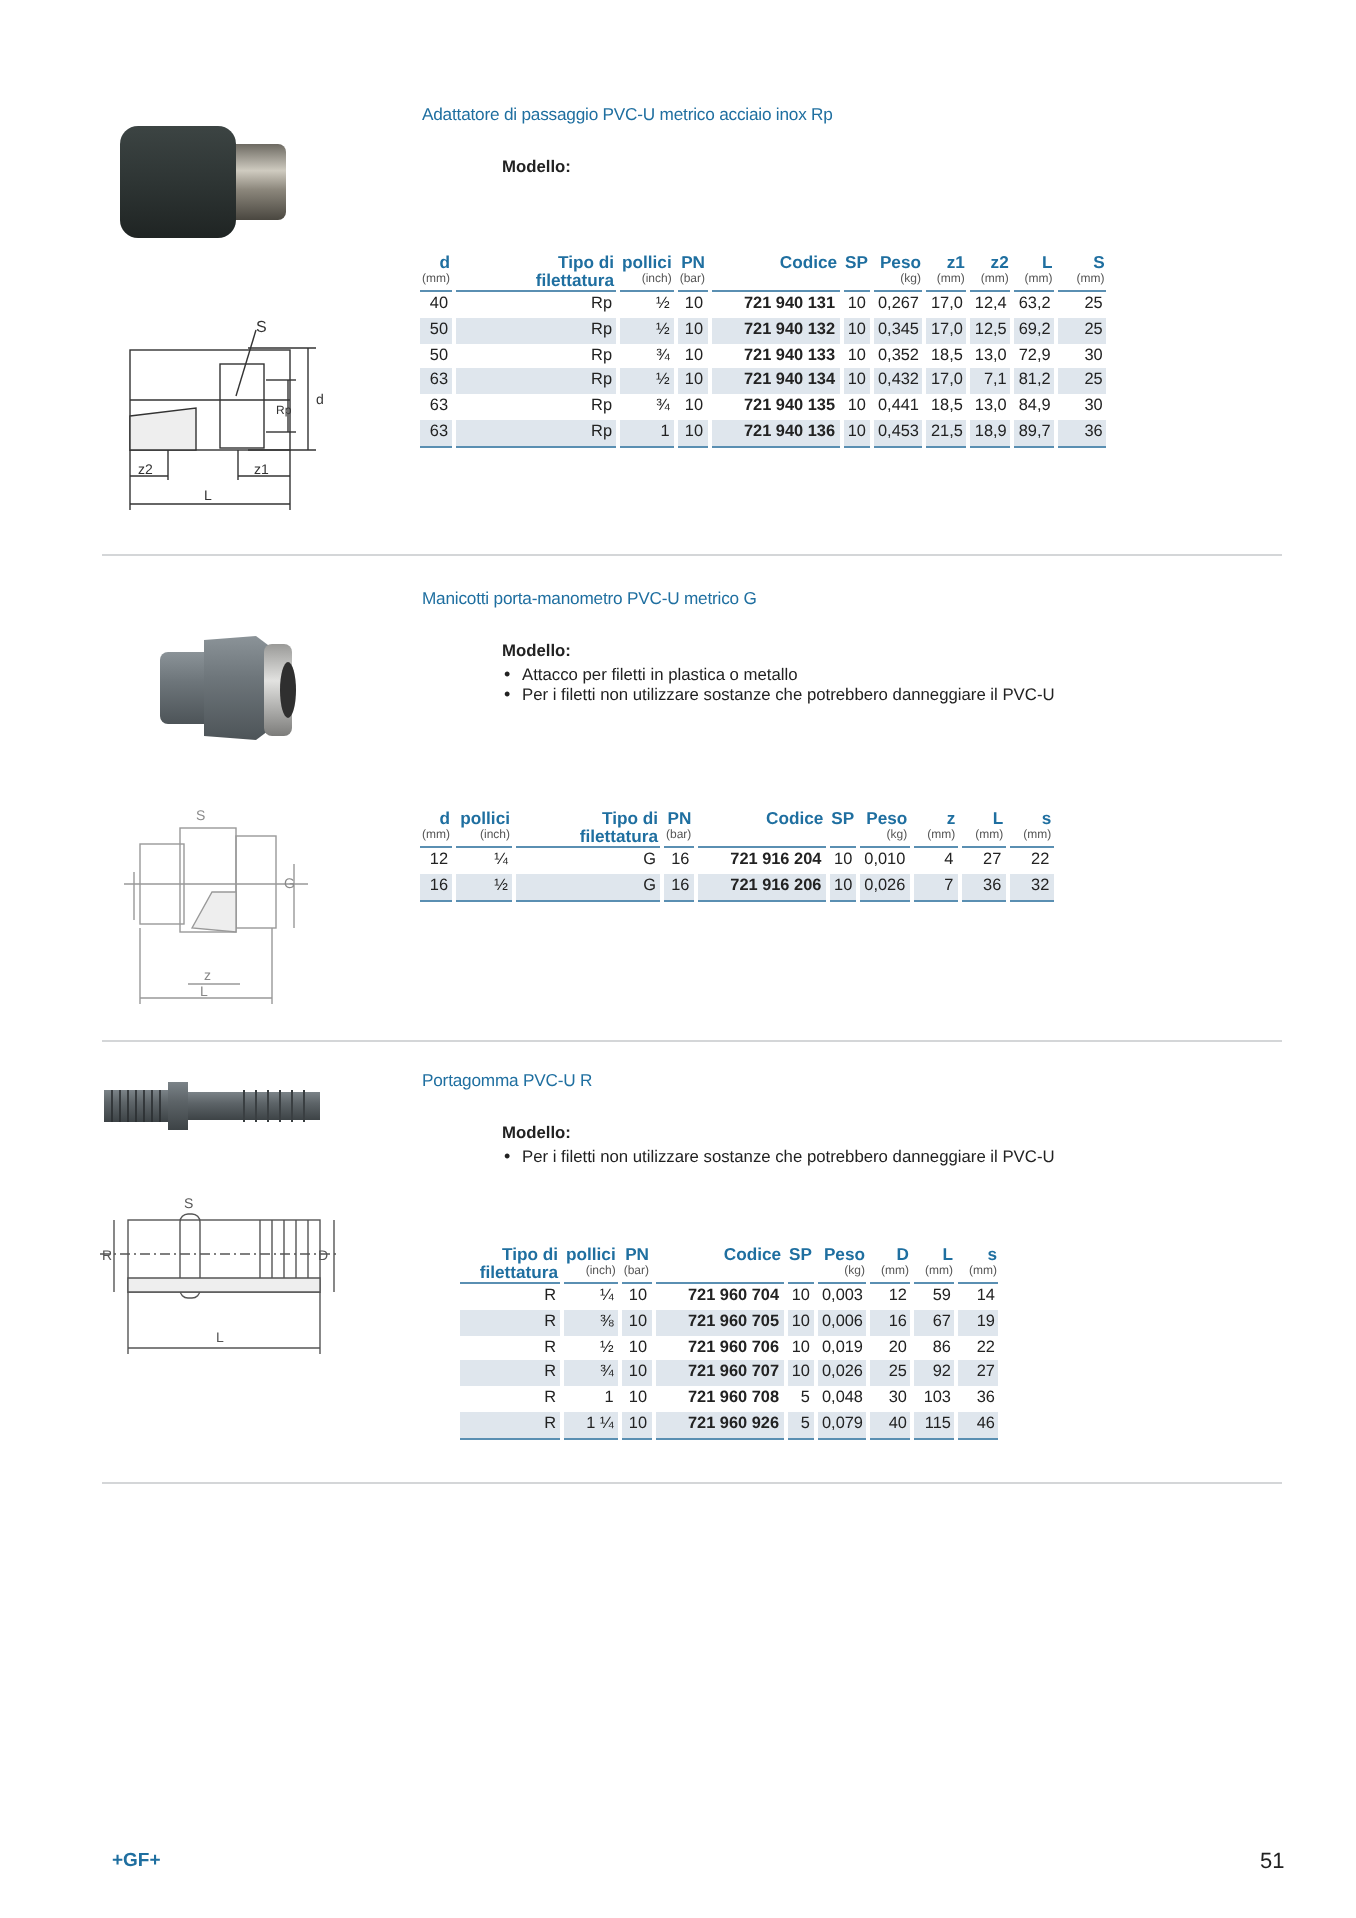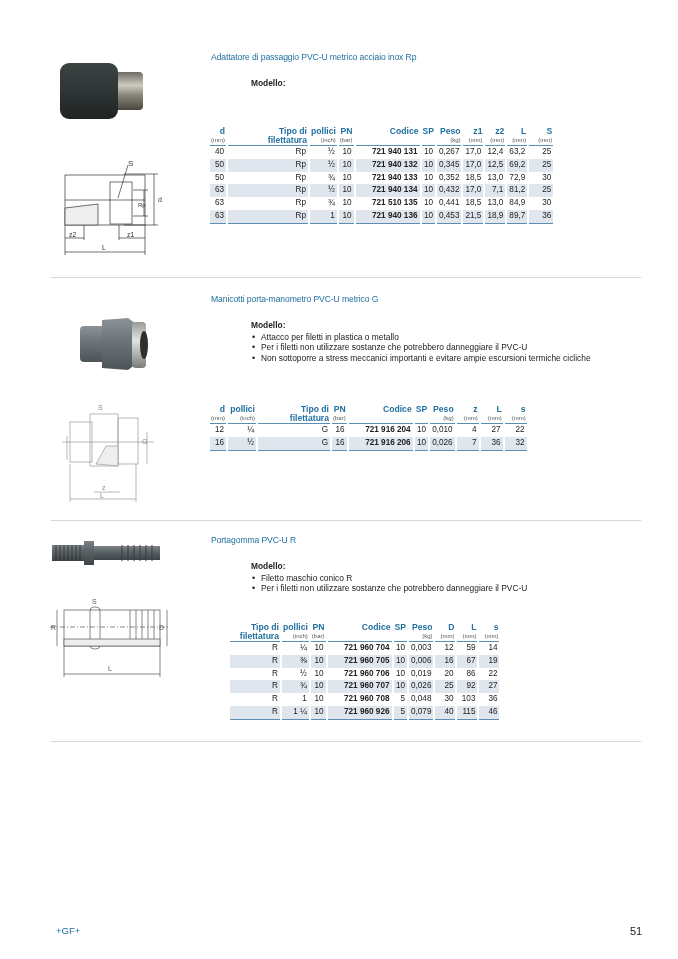--- a/index.html
+++ b/index.html
@@ -16,21 +16,21 @@
   table.spec { position:absolute; border-collapse:separate; border-spacing:2px 0; font-size:8.2px; }
   table.spec th { font-weight:bold; color:#1f6fa0; text-align:right; padding:0 1px; font-size:8.6px; line-height:10px; white-space:nowrap; }
   table.spec th.unit-row { color:#555; font-weight:normal; font-size:6px; line-height:8px; }
   table.spec thead tr.units th { border-bottom:1.5px solid #5a8fb2; padding-bottom:1px; }
   table.spec th .sub { display:block; font-size:8.6px; color:#1f6fa0; font-weight:bold; }
   table.spec td { text-align:right; padding:0 2px; height:12.8px; line-height:12.8px; white-space:nowrap; color:#222; }
   table.spec tr.alt td { background:#dfe6ed; }
   table.spec td.code { font-weight:bold; }
   table.spec tbody tr:last-child td { border-bottom:1.5px solid #5a8fb2; }
   .img { position:absolute; }
-  .footer-logo { position:absolute; left:56px; top:925px; font-size:9.5px; font-weight:normal; color:#1f6fa0; }
+  .footer-logo { position:absolute; left:56px; top:925px; font-size:9.5px; font-weight:bold; color:#1f6fa0; }
   .page-num { position:absolute; left:630px; top:925px; font-size:11px; color:#222; }
   svg text { font-family:"Liberation Sans", sans-serif; }
 </style>
 </head>
 <body>
 
 <div class="section">
   <div class="title" style="top:52px;">Adattatore di passaggio PVC-U metrico acciaio inox Rp</div>
   <div class="model" style="top:78px;">
     <div class="lbl">Modello:</div>
@@ -165,21 +165,21 @@
           <td>17,0</td>
           <td>7,1</td>
           <td>81,2</td>
           <td>25</td>
         </tr>
         <tr>
           <td>63</td>
           <td>Rp</td>
           <td>¾</td>
           <td>10</td>
-          <td class="code">721 510 135</td>
+          <td class="code">721 940 135</td>
           <td>10</td>
           <td>0,441</td>
           <td>18,5</td>
           <td>13,0</td>
           <td>84,9</td>
           <td>30</td>
         </tr>
         <tr class="alt">
           <td>63</td>
           <td>Rp</td>
@@ -199,21 +199,20 @@
   <div class="divider" style="top:277px;"></div>
 </div>
 
 <div class="section">
   <div class="title" style="top:294px;">Manicotti porta-manometro PVC-U metrico G</div>
   <div class="model" style="top:320px;">
     <div class="lbl">Modello:</div>
     <ul>
       <li>Attacco per filetti in plastica o metallo</li>
       <li>Per i filetti non utilizzare sostanze che potrebbero danneggiare il PVC-U</li>
-      <li>Non sottoporre a stress meccanici importanti e evitare ampie escursioni termiche cicliche</li>
     </ul>
   </div>
 
   <svg class="img" style="left:78px;top:312px;" width="80" height="65">
     <defs>
       <linearGradient id="gray2" x1="0" y1="0" x2="0" y2="1">
         <stop offset="0" stop-color="#8b9398"></stop>
           <stop offset="0.4" stop-color="#6e767b"></stop>
           <stop offset="1" stop-color="#4d5458"></stop>
       </linearGradient>
@@ -308,21 +307,20 @@
   </table>
 
   <div class="divider" style="top:520px;"></div>
 </div>
 
 <div class="section">
   <div class="title" style="top:535px;">Portagomma PVC-U R</div>
   <div class="model" style="top:561px;">
     <div class="lbl">Modello:</div>
     <ul>
-      <li>Filetto maschio conico R</li>
       <li>Per i filetti non utilizzare sostanze che potrebbero danneggiare il PVC-U</li>
     </ul>
   </div>
 
   <svg class="img" style="left:50px;top:535px;" width="110" height="32">
     <defs>
       <linearGradient id="gray3" x1="0" y1="0" x2="0" y2="1">
         <stop offset="0" stop-color="#7b8388"></stop>
           <stop offset="0.4" stop-color="#5d6468"></stop>
           <stop offset="1" stop-color="#3d4346"></stop>

